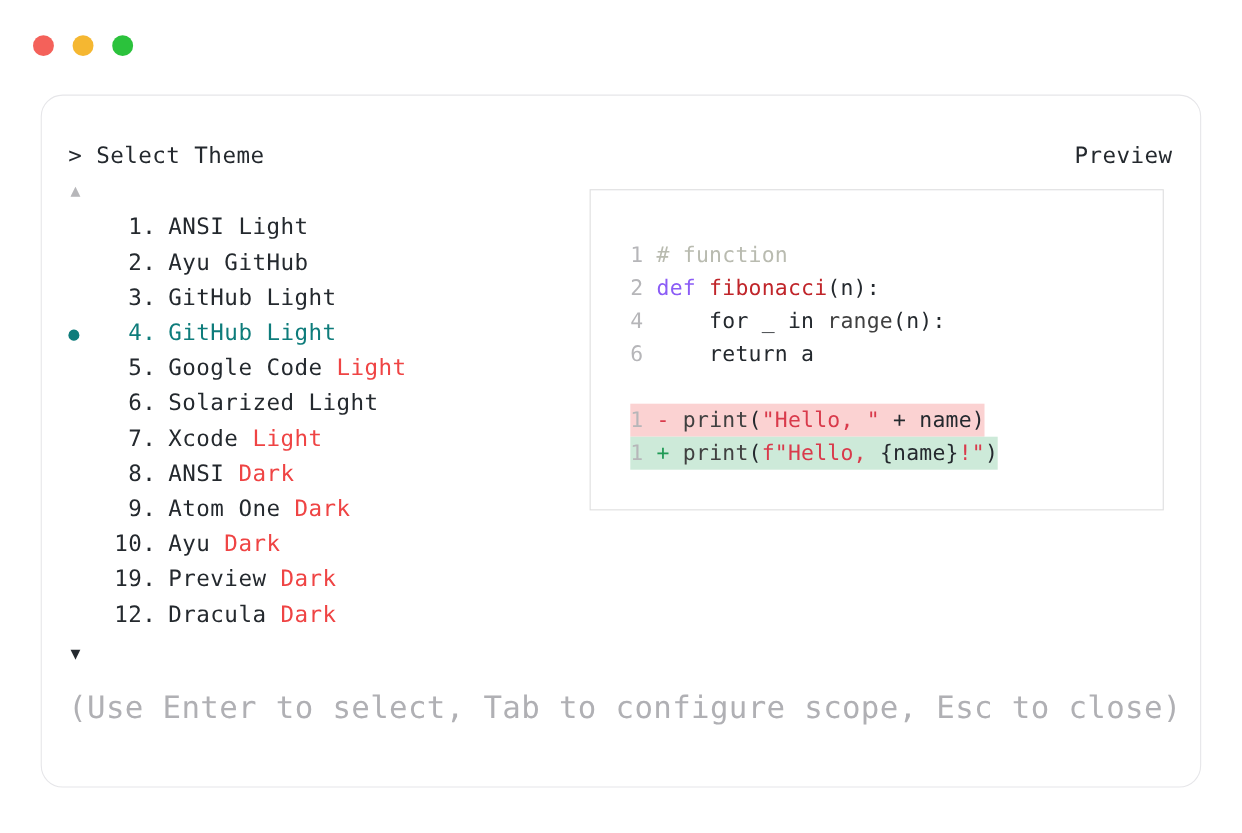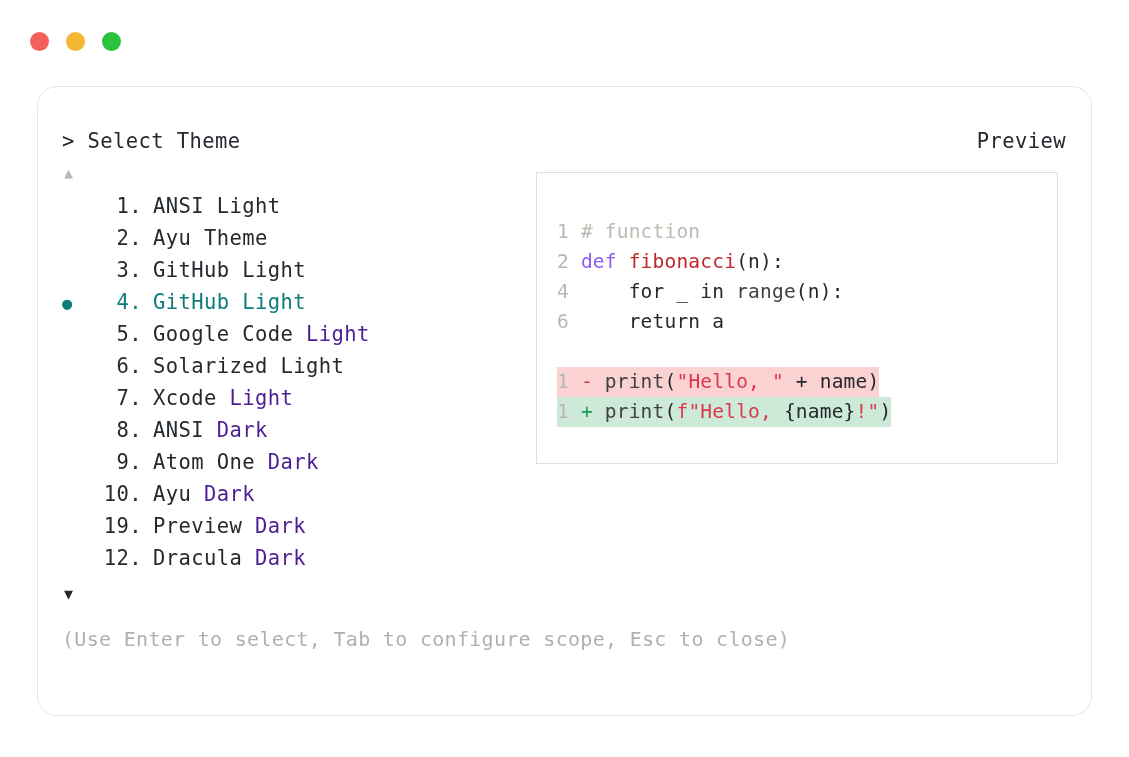--- a/index.html
+++ b/index.html
@@ -105,34 +105,34 @@
     line-height: 1;
   }
   .bullet-col.empty { color: transparent; }
   .num-col {
     width: 49px;
     flex: 0 0 49px;
     text-align: right;
     white-space: pre;
   }
   .name-col { margin-left: 11px; }
-  .variant-muted { color: #4c1d95; }
+  .variant-muted { color: #ef4444; }
   .theme-item.selected,
   .theme-item.selected .num-col,
   .theme-item.selected .name-col,
   .theme-item.selected .variant-muted {
     color: #0e7c7b;
   }
 
   
   .footer-hint {
     position: absolute;
     left: 24px;
     top: 540px;
-    font-size: 20px;
+    font-size: 28px;
     color: #b0b0b4;
     letter-spacing: 0.3px;
     white-space: pre;
   }
 
   
   .right-pane {
     position: absolute;
     left: 498px;
     top: 42px;
@@ -146,21 +146,21 @@
     line-height: 1.2;
     text-align: right;
   }
   .preview-panel {
     margin-top: 18px;
     box-sizing: border-box;
     width: 522px;
     height: 292px;
     border: 1.5px solid #dededf;
     background: #ffffff;
-    padding: 44px 0 0 20px;
+    padding: 44px 0 0 36px;
   }
 
   .code-line {
     font-size: 19.5px;
     line-height: 30px;
     white-space: pre;
     color: #24292e;
     letter-spacing: 0.2px;
   }
   .ln {
@@ -199,21 +199,21 @@
 </div>
 
 <div class="card">
   <div class="card-body">
 
     <div class="left-pane">
       <div class="prompt-header">&gt; Select Theme</div>
       <div class="scroll-arrow arrow-up">▲</div>
       <div class="theme-list">
           <div class="theme-item"><span class="bullet-col empty">●</span><span class="num-col"> 1.</span><span class="name-col">ANSI Light</span></div>
-          <div class="theme-item"><span class="bullet-col empty">●</span><span class="num-col"> 2.</span><span class="name-col">Ayu Theme</span></div>
+          <div class="theme-item"><span class="bullet-col empty">●</span><span class="num-col"> 2.</span><span class="name-col">Ayu GitHub</span></div>
           <div class="theme-item"><span class="bullet-col empty">●</span><span class="num-col"> 3.</span><span class="name-col">GitHub Light</span></div>
           <div class="theme-item selected"><span class="bullet-col">●</span><span class="num-col"> 4.</span><span class="name-col">GitHub Light</span></div>
           <div class="theme-item"><span class="bullet-col empty">●</span><span class="num-col"> 5.</span><span class="name-col">Google Code</span><span class="variant-muted"> Light</span></div>
           <div class="theme-item"><span class="bullet-col empty">●</span><span class="num-col"> 6.</span><span class="name-col">Solarized Light</span></div>
           <div class="theme-item"><span class="bullet-col empty">●</span><span class="num-col"> 7.</span><span class="name-col">Xcode</span><span class="variant-muted"> Light</span></div>
           <div class="theme-item"><span class="bullet-col empty">●</span><span class="num-col"> 8.</span><span class="name-col">ANSI</span><span class="variant-muted"> Dark</span></div>
           <div class="theme-item"><span class="bullet-col empty">●</span><span class="num-col"> 9.</span><span class="name-col">Atom One</span><span class="variant-muted"> Dark</span></div>
           <div class="theme-item"><span class="bullet-col empty">●</span><span class="num-col">10.</span><span class="name-col">Ayu</span><span class="variant-muted"> Dark</span></div>
           <div class="theme-item"><span class="bullet-col empty">●</span><span class="num-col">19.</span><span class="name-col">Preview</span><span class="variant-muted"> Dark</span></div>
           <div class="theme-item"><span class="bullet-col empty">●</span><span class="num-col">12.</span><span class="name-col">Dracula</span><span class="variant-muted"> Dark</span></div>

